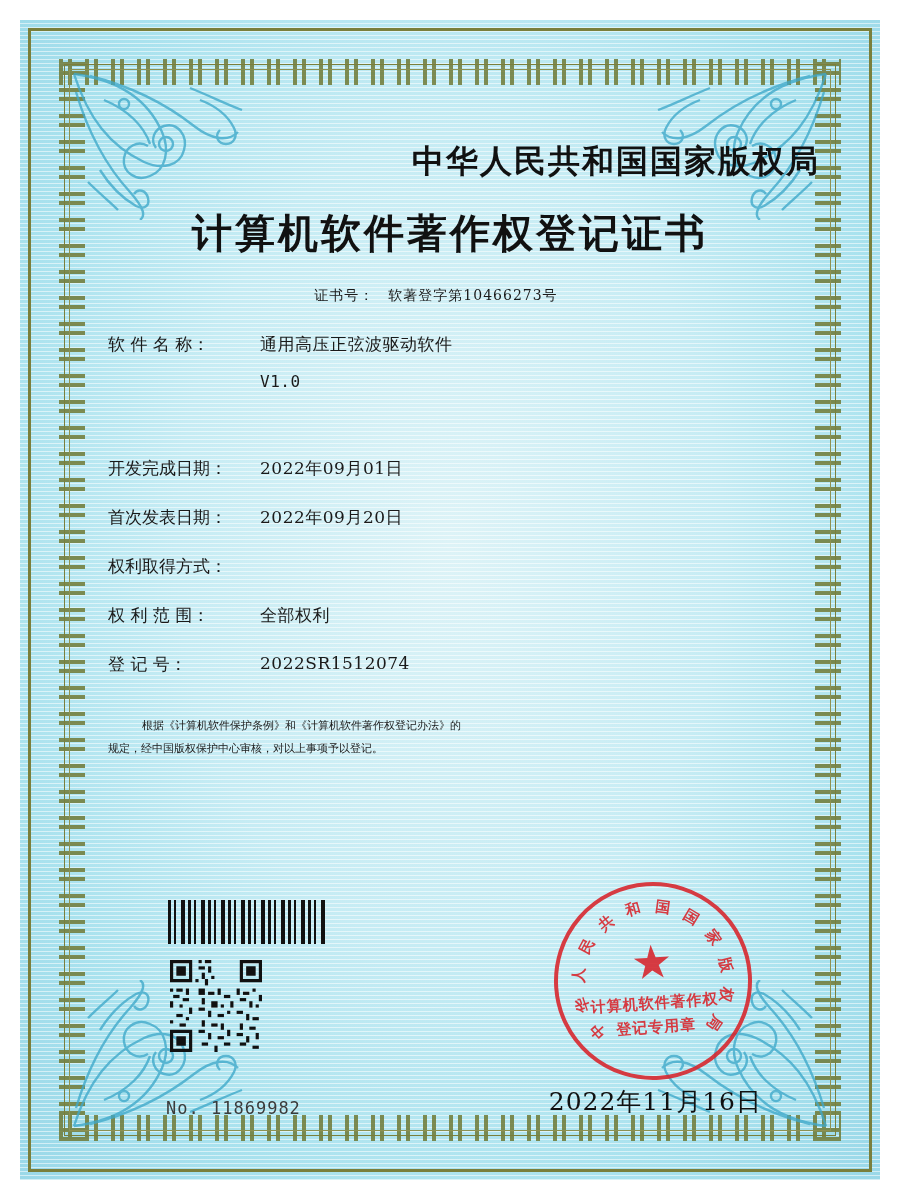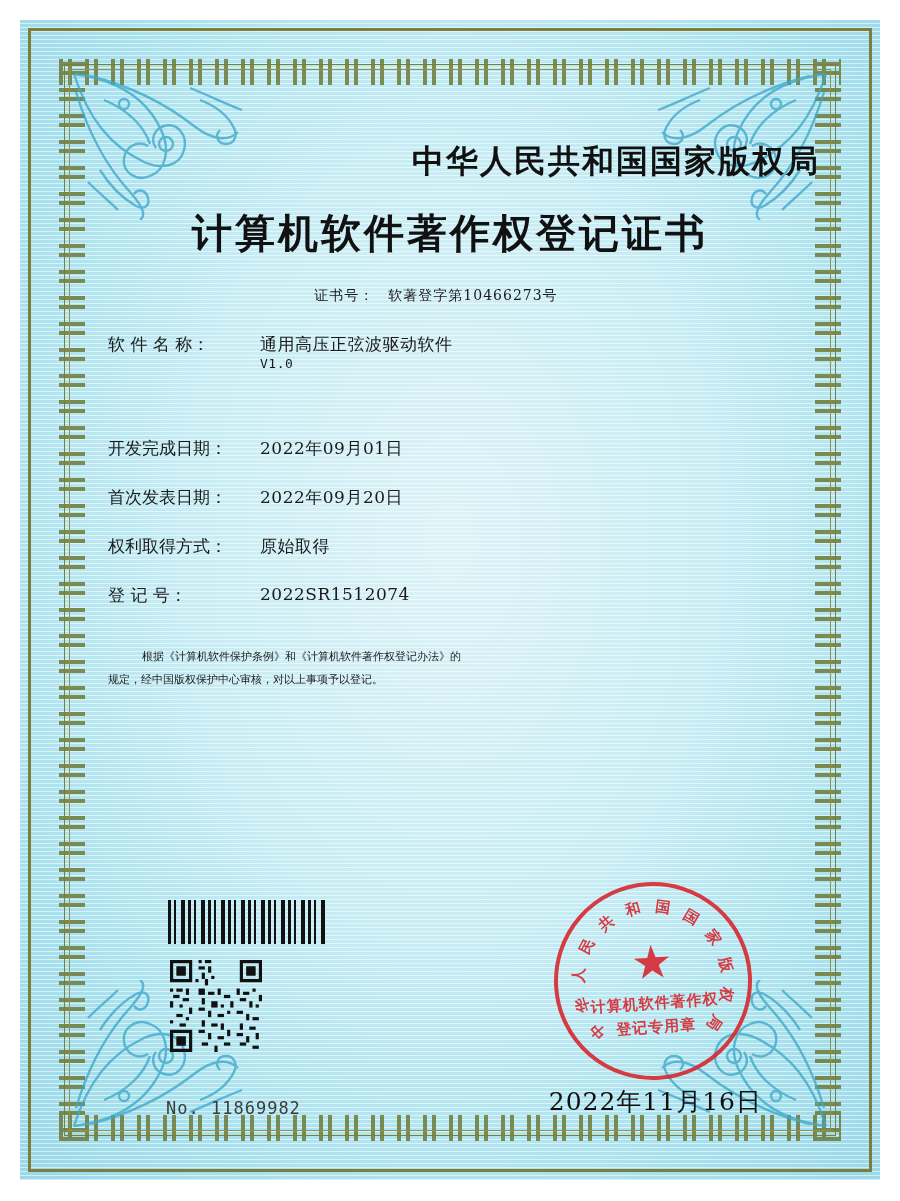--- a/index.html
+++ b/index.html
@@ -110,22 +110,22 @@
     letter-spacing:0px;
     white-space:nowrap;
   }
   .field-value{
     flex:1;
     letter-spacing:.5px;
   }
   .field-value .line2{
     display:block;
     font-family:"DejaVu Sans Mono","Liberation Mono",monospace;
-    font-size:13px;
-    margin-top:0;
+    font-size:16px;
+    margin-top:16px;
   }
   .gap-lg{height:40px;}
   .row-tall{margin-bottom:26px;}
 
   .statement{
     margin-top:38px;
     padding:0 30px 0 28px;
     font-family:"DejaVu Serif","Liberation Serif",serif;
     font-size:11px;
     line-height:2.1;
@@ -306,23 +306,26 @@
         <div class="field-value">2022年09月01日</div>
       </div>
 
       <div class="field-row row-tall">
         <div class="field-label">首次发表日期：</div>
         <div class="field-value">2022年09月20日</div>
       </div>
 
       <div class="field-row row-tall">
         <div class="field-label">权利取得方式：</div>
-        <div class="field-value">原始取得</div>
-      </div>
-
+      </div>
+
+      <div class="field-row row-tall">
+        <div class="field-label">权 利 范 围：</div>
+        <div class="field-value">全部权利</div>
+      </div>
 
       <div class="field-row row-tall">
         <div class="field-label">登 记 号：</div>
         <div class="field-value">2022SR1512074</div>
       </div>
 
     </div>
 
     <div class="statement">
       <div>

